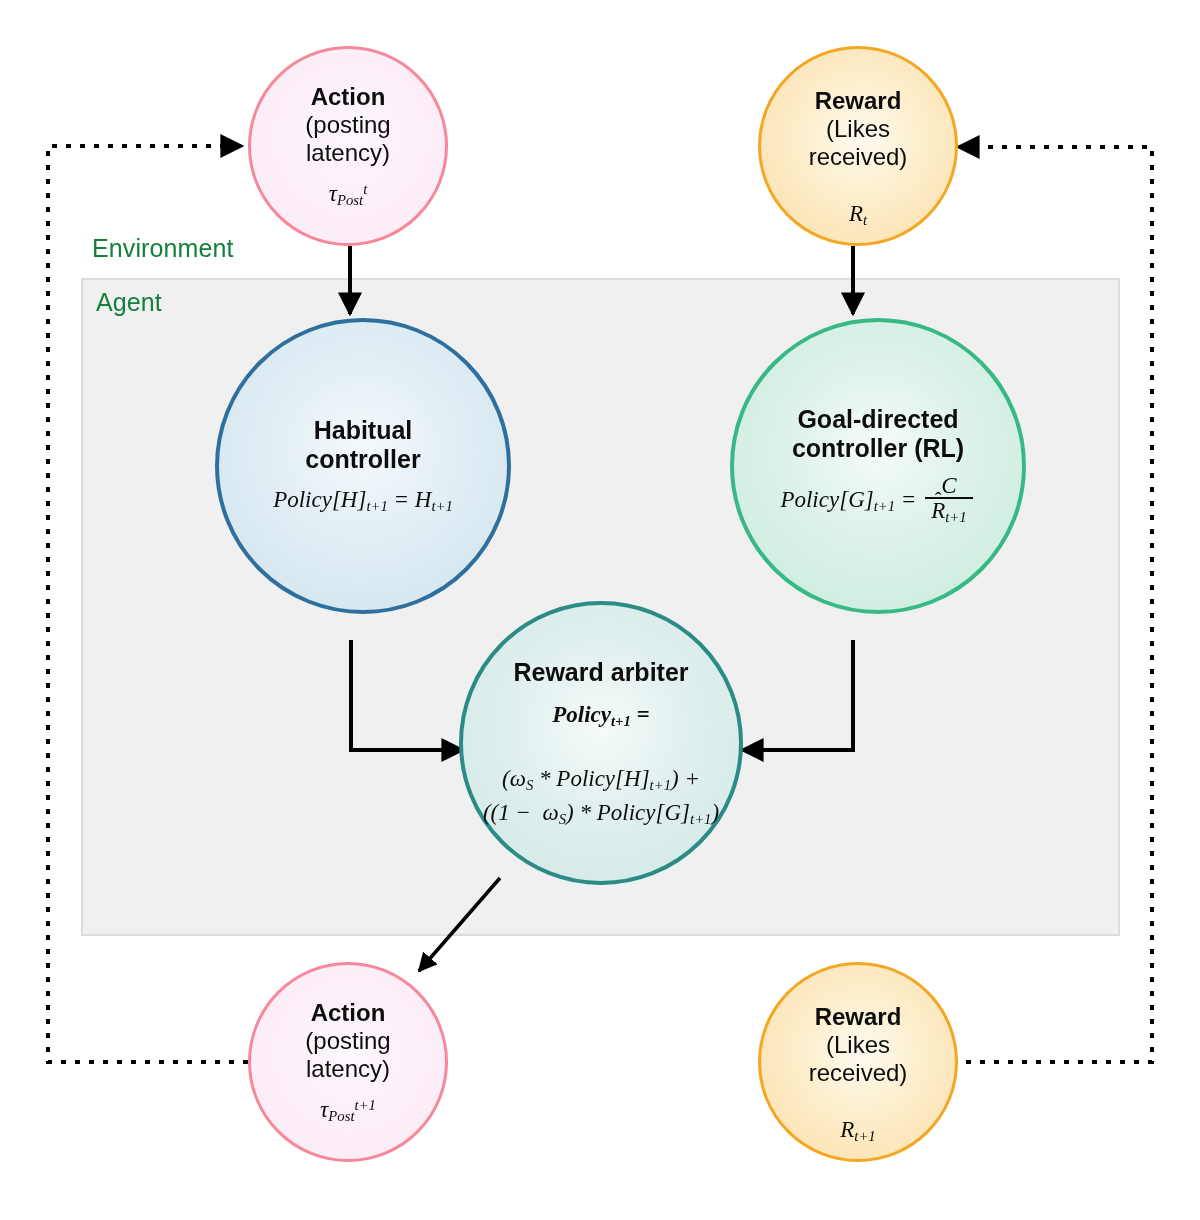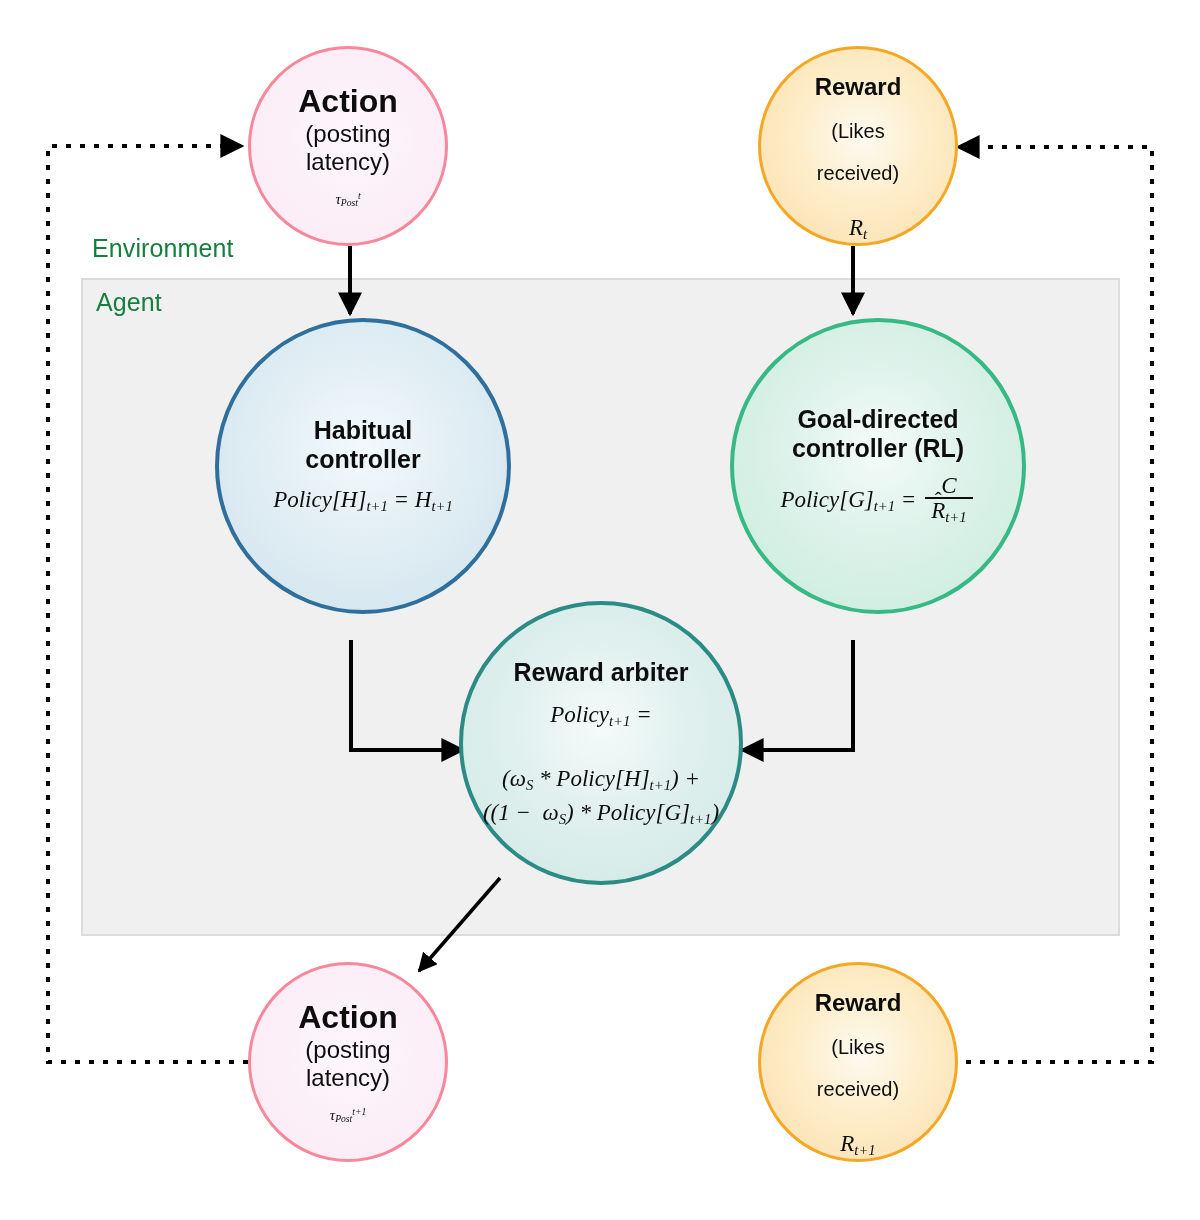--- a/index.html
+++ b/index.html
@@ -65,32 +65,32 @@
     color: #0d0d0d;
     white-space: nowrap;
   }
 
   
   .node.action {
     width: 200px; height: 200px;
     border: 3px solid #f7879a;
     background: radial-gradient(circle at 52% 46%, #fdf7fd 0%, #fcf0f8 45%, #fbe9f4 100%);
   }
-  .node.action .title { font-size: 32px; text-align: center; }
+  .node.action .title { font-size: 24px; text-align: center; }
   .node.action .sub { font-size: 24px; }
-  .node.action .formula { font-size: 15px; margin-top: 14px; }
+  .node.action .formula { font-size: 23px; margin-top: 14px; }
 
   
   .node.reward {
     width: 200px; height: 200px;
     border: 3px solid #f5a623;
     background: radial-gradient(circle at 52% 46%, #fdfaf1 0%, #fdeecb 42%, #fbddaa 100%);
   }
   .node.reward .title { font-size: 24px; margin-top: 24px; }
-  .node.reward .sub { font-size: 20px; margin-top: 19px; }
+  .node.reward .sub { font-size: 24px; }
   .node.reward .formula { font-size: 23px; margin-top: 30px; }
 
   
   #node-habitual {
     left: 215px; top: 318px;
     width: 296px; height: 296px;
     border: 4px solid #2e6f9e;
     background: radial-gradient(circle at 50% 44%, #f3f9fb 0%, #e3eff5 40%, #cfe2ec 100%);
   }
   
@@ -214,21 +214,21 @@
       <span>Policy</span>[<span>G</span>]<sub>t+1</sub> =
       <span class="frac">
         <span class="num">C</span>
         <span class="den"><span class="hat-wrap"><span class="hat">̂</span>R</span><sub>t+1</sub></span>
       </span>
     </div>
   </div>
 
   <div class="node controller" id="node-arbiter">
     <div class="title" style="font-size:25px;">Reward arbiter</div>
-    <div class="formula fml-line" style="margin-top:15px;">
+    <div class="formula fml-line" style="margin-top:15px;font-weight:bold;">
       <span>Policy</span><sub>t+1</sub> =
     </div>
     <div class="formula" style="margin-top:36px;">
       (<span>ω</span><sub>S</sub> * <span>Policy</span>[<span>H</span>]<sub>t+1</sub>) +
     </div>
     <div class="formula" style="margin-top:6px;text-align:center;">
       ((1 − &nbsp;<span>ω</span><sub>S</sub>) * <span>Policy</span>[<span>G</span>]<sub>t+1</sub>)
     </div>
   </div>
 

